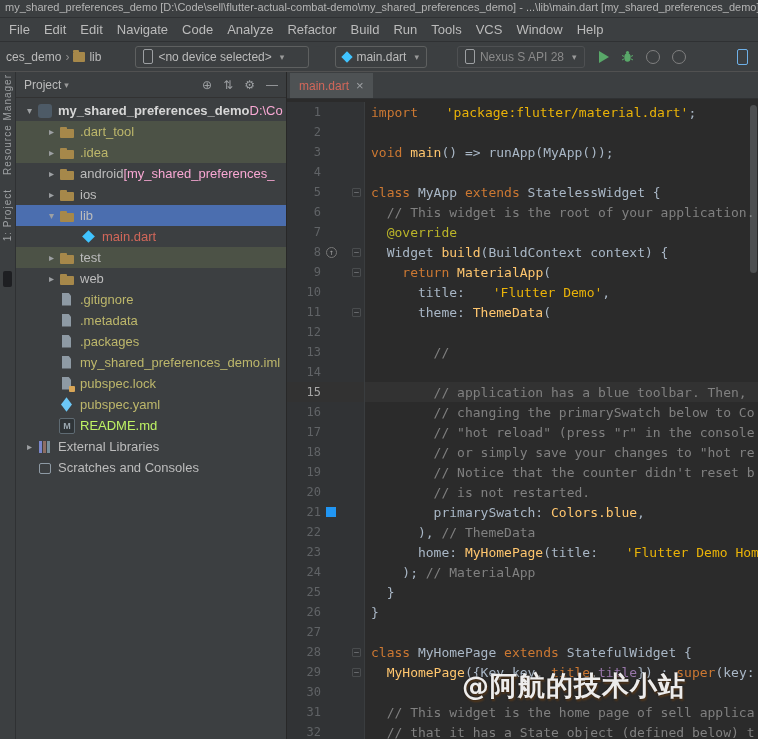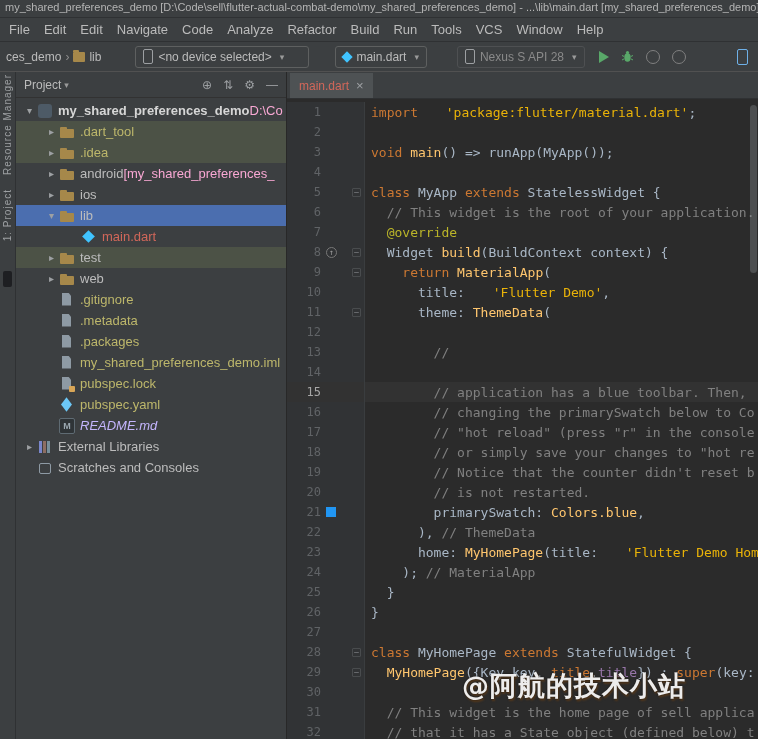--- a/index.html
+++ b/index.html
@@ -58,21 +58,21 @@
                    clip-path:polygon(0 0,70% 0,100% 25%,100% 100%,0 100%);}
   .ico-lock::before{content:"";position:absolute;right:0;bottom:0;width:6px;height:6px;background:#d8a657;border-radius:1px;z-index:2;}
   .ico-md{border:1px solid #5f6b73;border-radius:2px;background:#2f3437;box-sizing:border-box;}
   .ico-md::after{content:"M";position:absolute;left:0;right:0;top:0;bottom:0;color:#9aa7b0;font-size:9px;font-weight:bold;text-align:center;line-height:14px;}
   .ico-books::after{content:"";position:absolute;left:2px;top:2px;width:11px;height:12px;
                     background:linear-gradient(90deg,#7986cb 0 3px,transparent 3px 4px,#8d6e63 4px 7px,transparent 7px 8px,#78909c 8px 11px);}
   .ico-scratch::after{content:"";position:absolute;left:2px;top:3px;width:10px;height:9px;border:1px solid #8e9aa4;border-radius:2px;}
   .lbl{color:#bcbcbc;}
   .c-root{color:#d6d6d6;font-weight:bold;}
   .c-gold{color:#bdb76b;}
-  .c-orange{color:#c4b5fd;font-style:italic;}
+  .c-orange{color:#bef264;}
   .c-red{color:#d1675a;}
   .c-default{color:#bcbcbc;}
   .sfx{color:#f9a8d4;font-size:13px;}
 
   
   .editor{flex:1;position:relative;background:#2b2b2b;display:flex;flex-direction:column;overflow:hidden;min-width:0;}
   .tabbar{height:26px;flex:none;background:#3c3f41;border-bottom:1px solid #2f3133;display:flex;align-items:flex-end;padding-left:3px;}
   .tab{height:25px;display:flex;align-items:center;gap:7px;padding:0 9px;background:#4e5254;font-size:12px;cursor:default;}
   .tab .tlabel{color:#d1675a;}
   .tab .close{color:#9da0a3;font-size:13px;line-height:13px;}

